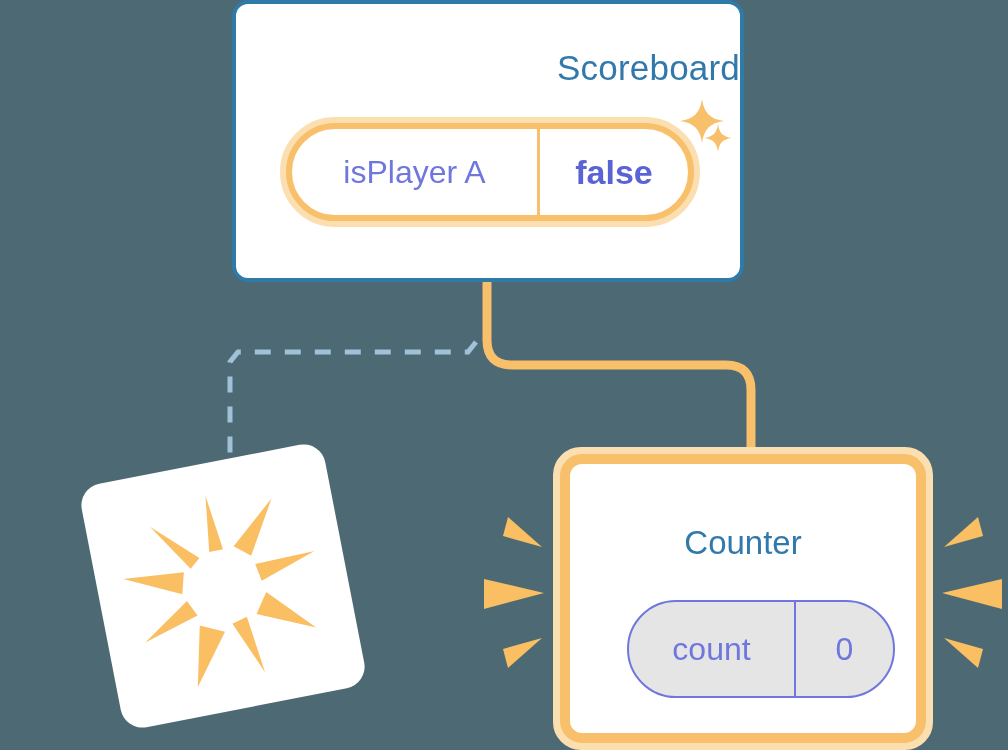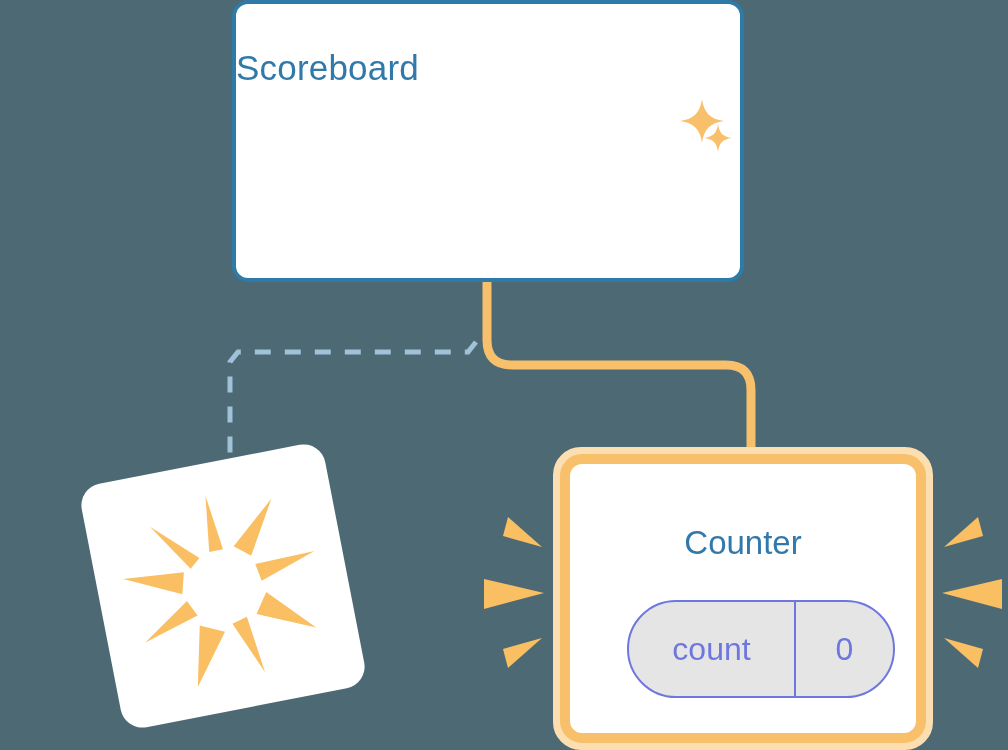--- a/index.html
+++ b/index.html
@@ -38,21 +38,21 @@
     border: 4px solid #2e7aa8;
     border-radius: 16px;
     box-sizing: border-box;
     z-index: 5;
   }
   .sb-title {
     position: absolute;
     left: 0;
     right: 0;
     top: 44px;
-    text-align: left;
+    text-align: right;
     font-size: 35px;
     color: #3179ab;
     letter-spacing: 0.2px;
   }
 
   
   .sb-pill-wrap {
     position: absolute;
     left: 44px;
     top: 113px;
@@ -210,20 +210,27 @@
   <svg id="wires" viewBox="0 0 1008 750" width="1008" height="750">
 
     <path d="M 476 342 L 468 352 L 238 352 L 230 362 L 230 468" fill="none" stroke="#9fc2d8" stroke-width="5" stroke-dasharray="16 14" stroke-linecap="butt"></path>
 
     <path d="M 487 280 L 487 340 Q 487 365 512 365 L 726 365 Q 751 365 751 390 L 751 455" fill="none" stroke="#f8c06a" stroke-width="9" stroke-linecap="butt"></path>
   </svg>
 
   <div class="sb-card">
     <div class="sb-title">Scoreboard</div>
 
+    <div class="sb-pill-wrap">
+      <div class="sb-pill-halo"></div>
+      <div class="sb-pill">
+        <div class="sb-pill-key">isPlayer A</div>
+        <div class="sb-pill-val">false</div>
+      </div>
+    </div>
   </div>
 
   <svg class="sparkle" style="left:679px; top:98px;" width="46" height="46" viewBox="0 0 46 46">
     <path d="M23 1 C25 15 31 21 45 23 C31 25 25 31 23 45 C21 31 15 25 1 23 C15 21 21 15 23 1 Z" fill="#f8c06a"></path>
   </svg>
   <svg class="sparkle" style="left:703px; top:123px;" width="30" height="30" viewBox="0 0 30 30">
     <path d="M15 1 C16.3 10 19.7 13.7 29 15 C19.7 16.3 16.3 19.7 15 29 C13.7 19.7 10.3 16.3 1 15 C10.3 13.7 13.7 10 15 1 Z" fill="#f8c06a"></path>
   </svg>
 
   <div class="flash-card">

